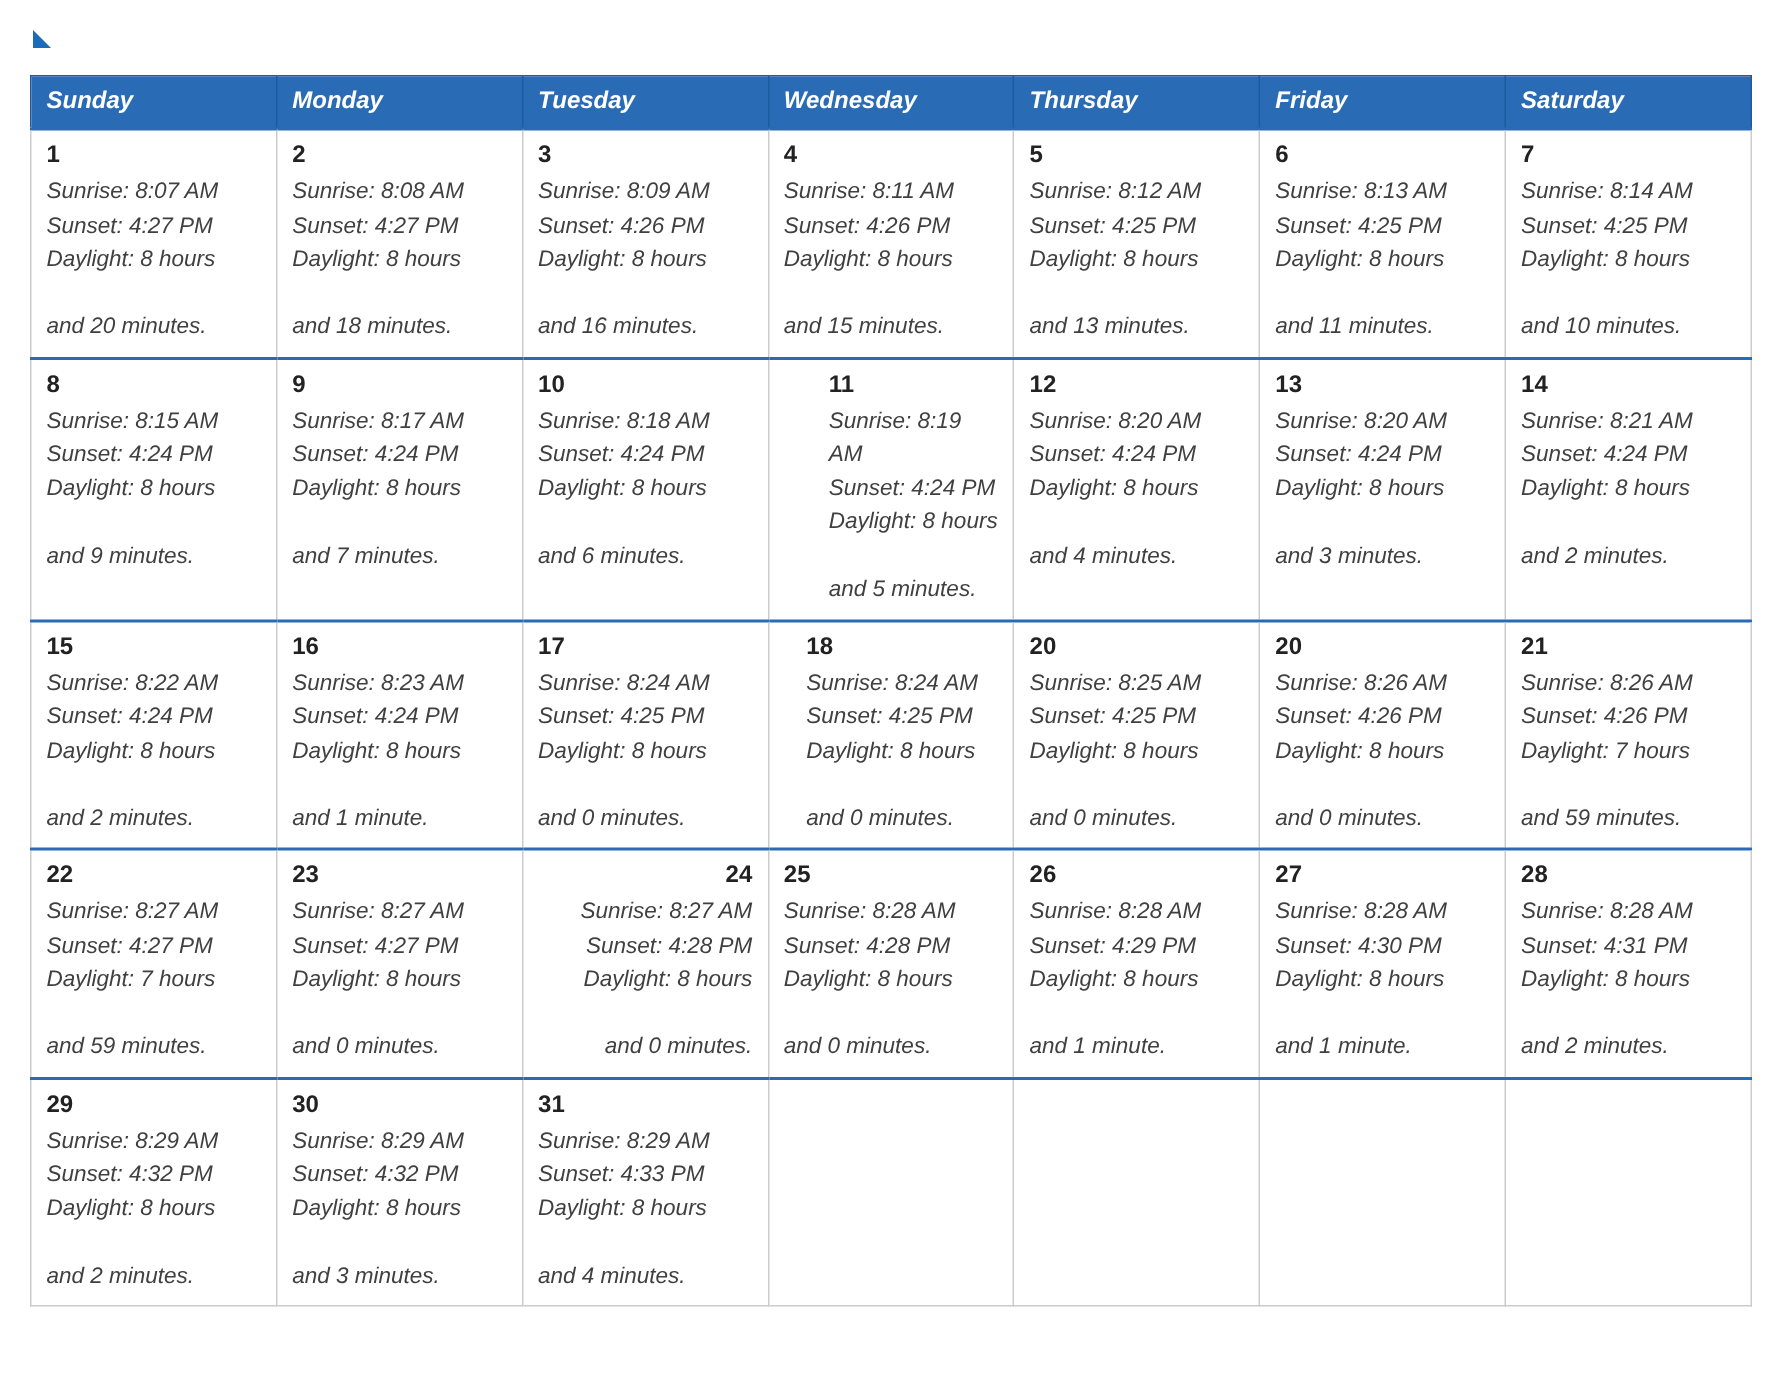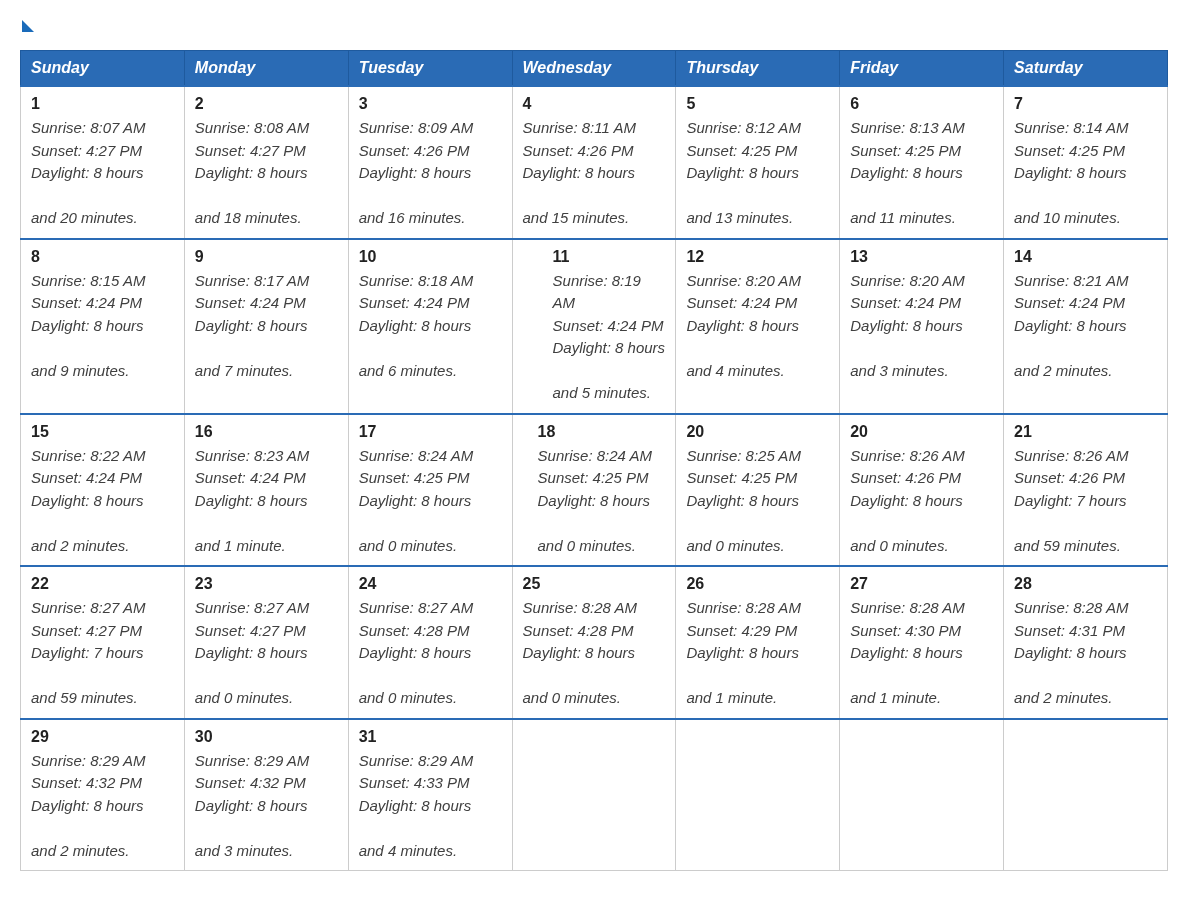--- a/index.html
+++ b/index.html
@@ -230,21 +230,21 @@
       </tr>
       <tr>
         <td class="row-border-top" style="border-top: 2px solid rgb(42, 107, 181); margin-top: 18px;">
         <span class="day-number">22</span>
         <span class="day-info">Sunrise: 8:27 AM<br>Sunset: 4:27 PM<br>Daylight: 7 hours<br> <br>and 59 minutes.</span>
       </td>
         <td class="row-border-top" style="border-top: 2px solid rgb(42, 107, 181);">
         <span class="day-number">23</span>
         <span class="day-info">Sunrise: 8:27 AM<br>Sunset: 4:27 PM<br>Daylight: 8 hours<br> <br>and 0 minutes.</span>
       </td>
-        <td class="row-border-top" style="border-top: 2px solid rgb(42, 107, 181);">
+        <td class="row-border-top" style="border-top: 2px solid rgb(42, 107, 181); text-align: right;">
         <span class="day-number">24</span>
         <span class="day-info">Sunrise: 8:27 AM<br>Sunset: 4:28 PM<br>Daylight: 8 hours<br> <br>and 0 minutes.</span>
       </td>
         <td class="row-border-top" style="border-top: 2px solid rgb(42, 107, 181);">
         <span class="day-number">25</span>
         <span class="day-info">Sunrise: 8:28 AM<br>Sunset: 4:28 PM<br>Daylight: 8 hours<br> <br>and 0 minutes.</span>
       </td>
         <td class="row-border-top" style="border-top: 2px solid rgb(42, 107, 181);">
         <span class="day-number">26</span>
         <span class="day-info">Sunrise: 8:28 AM<br>Sunset: 4:29 PM<br>Daylight: 8 hours<br> <br>and 1 minute.</span>

